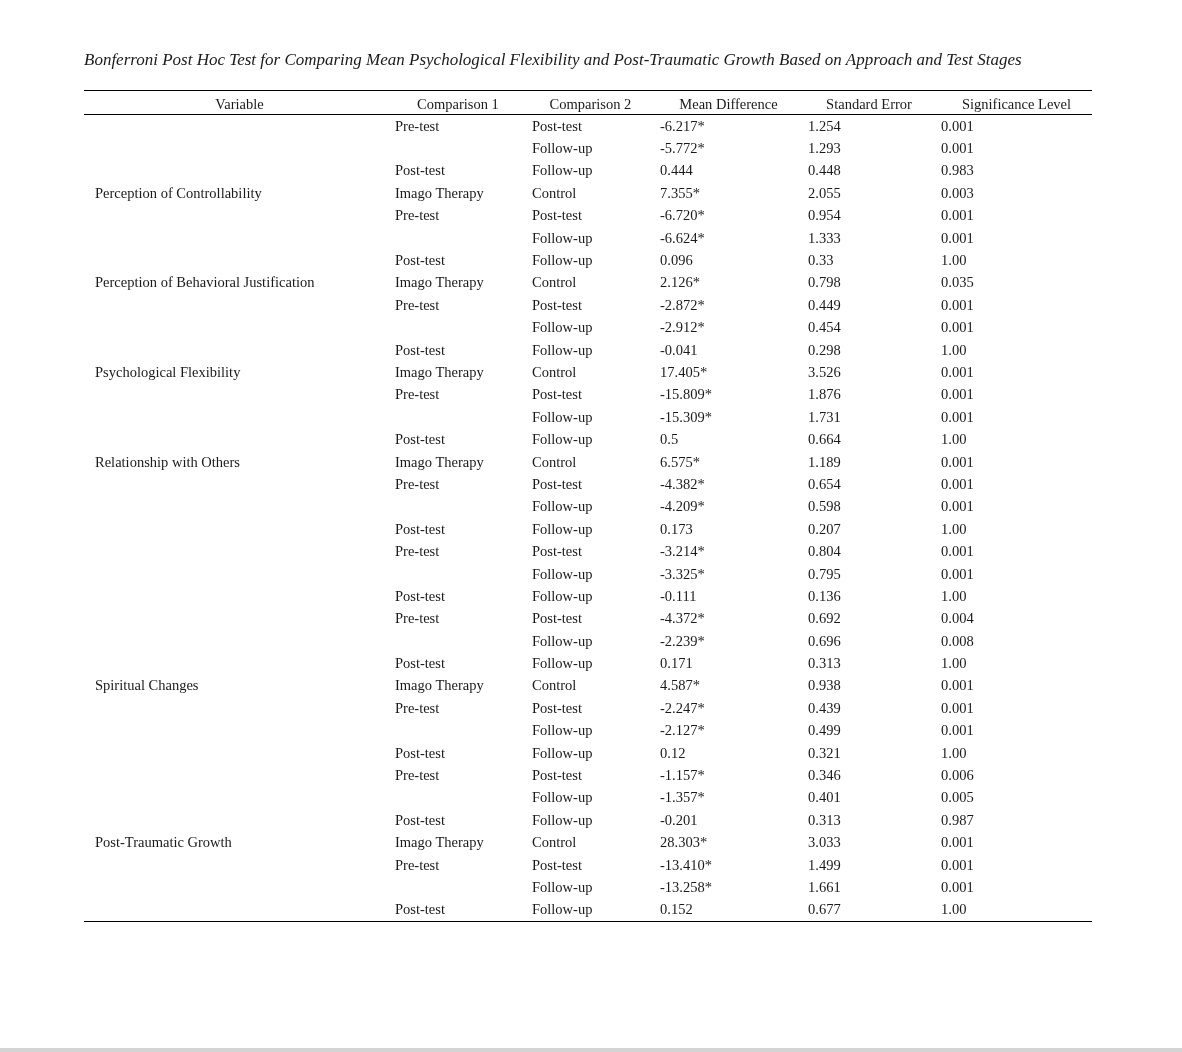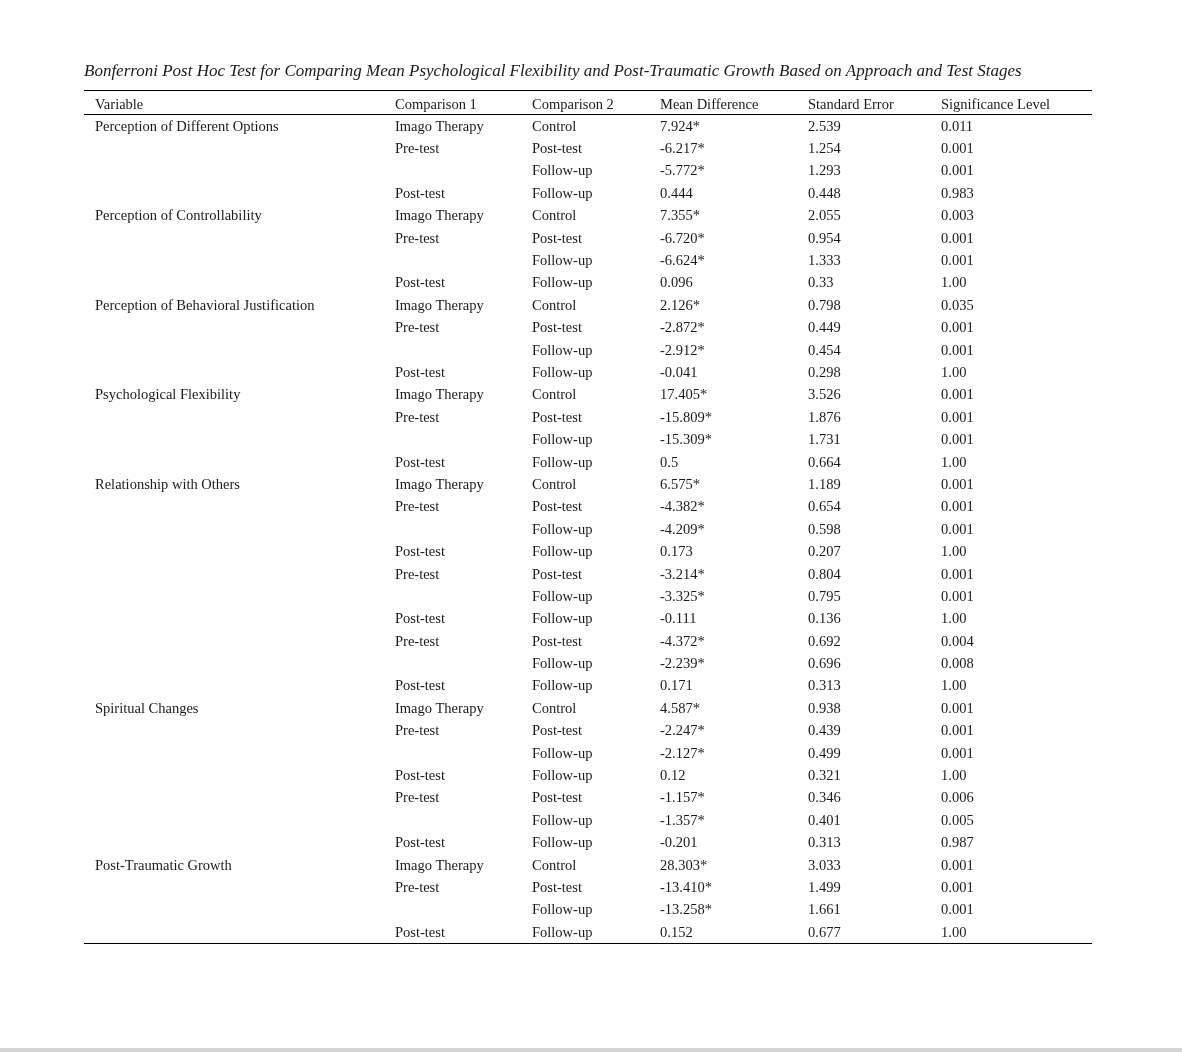--- a/index.html
+++ b/index.html
@@ -11,21 +11,21 @@
       width: 1182px;
       height: 1052px;
       position: relative;
       overflow: hidden;
       font-family: "Liberation Serif", "DejaVu Serif", serif;
       color: #1a1a1a;
     }
     .caption {
       position: absolute;
       left: 84px;
-      top: 60px;
+      top: 49px;
       width: 1010px;
       font-size: 17px;
       font-style: italic;
       white-space: nowrap;
       line-height: 22px;
     }
     .table-wrap {
       position: absolute;
       left: 84px;
       top: 90px;
@@ -39,21 +39,21 @@
     }
     thead tr {
       border-top: 1.5px solid #000;
       border-bottom: 1.5px solid #000;
     }
     tbody tr:last-child {
       border-bottom: 1.5px solid #000;
     }
     th {
       font-weight: normal;
-      text-align: left;
+      text-align: center;
       padding: 4px 0 0 11px;
       height: 18.5px;
       line-height: 18px;
       margin-top: 6px;
     }
     td {
       text-align: left;
       padding: 0 0 0 11px;
       height: 22.4px;
       line-height: 22px;
@@ -94,28 +94,20 @@
         <th>Variable</th>
         <th>Comparison 1</th>
         <th>Comparison 2</th>
         <th>Mean Difference</th>
         <th>Standard Error</th>
         <th>Significance Level</th>
       </tr>
     </thead>
     <tbody id="table-body">
         <tr>
-          <td>Perception of Different Options</td>
-          <td>Imago Therapy</td>
-          <td>Control</td>
-          <td>7.924*</td>
-          <td>2.539</td>
-          <td>0.011</td>
-        </tr>
-        <tr>
           <td></td>
           <td>Pre-test</td>
           <td>Post-test</td>
           <td>-6.217*</td>
           <td>1.254</td>
           <td>0.001</td>
         </tr>
         <tr>
           <td></td>
           <td></td>

